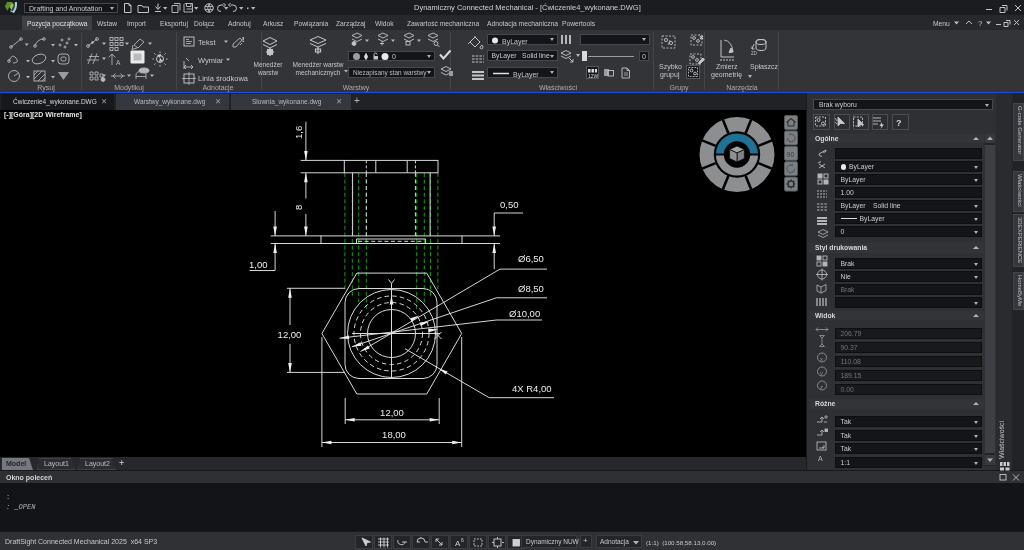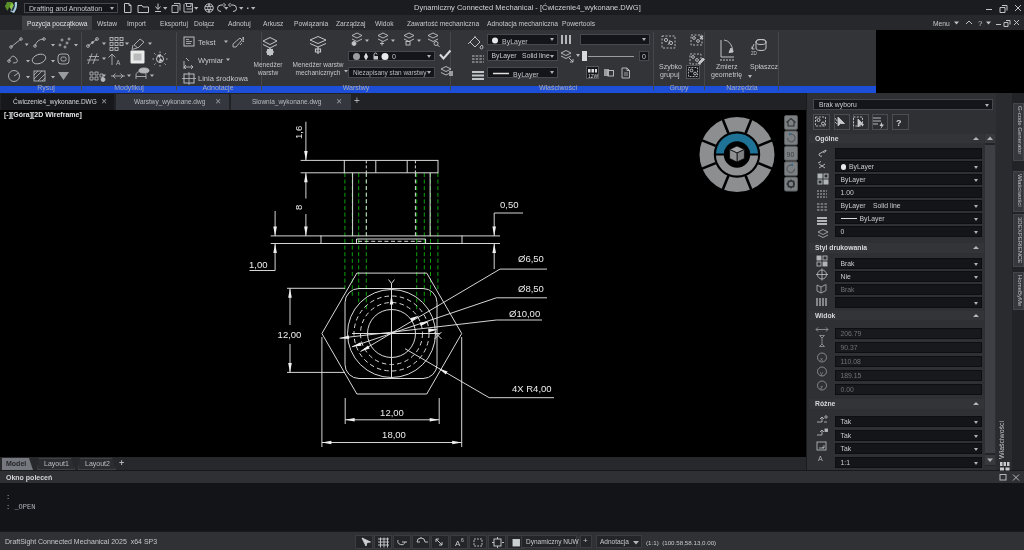--- a/index.html
+++ b/index.html
@@ -3,21 +3,21 @@
 <meta charset="utf-8">
 <style>
   * { margin:0; padding:0; box-sizing:border-box; }
   html,body { width:1024px; height:550px; overflow:hidden; background:#000; }
   body { font-family:"Liberation Sans", sans-serif; position:relative; }
   .abs { position:absolute; }
   .tx { position:absolute; white-space:nowrap; }
   
   #titlebar { left:0; top:0; width:1024px; height:15px; background:#1b1c1f; }
   #menurow { left:0; top:15px; width:1024px; height:15px; background:#27282b; }
-  #ribbon { left:0; top:30px; width:876px; height:63px; background:#333438; border-bottom:7px solid #1d4ed8; }
+  #ribbon { left:0; top:30px; width:1024px; height:63px; background:#333438; border-bottom:1px solid #1d4ed8; }
   #doctabs { left:0; top:93px; width:1024px; height:17px; background:#212226; }
   #canvas { left:0; top:110px; width:806px; height:347px; background:#000; }
   #modeltabs { left:0; top:457px; width:806px; height:13px; background:#27282b; }
   #cmdhead { left:0; top:470px; width:1024px; height:13px; background:#2e3034; border-top:1px solid #17181a;}
   #cmdbody { left:0; top:483px; width:1024px; height:48px; background:#131417; }
   #statusbar { left:0; top:531px; width:1024px; height:19px; background:#2f3134; border-top:1px solid #1a1b1d; }
   #panel { left:806px; top:93px; width:206px; height:377px; background:#2f3034; border-left:1px solid #191a1c;}
   #sidetabs { left:1012px; top:93px; width:12px; height:377px; background:#222327; }
   .combo { position:absolute; background:#141518; border:1px solid #45484e; color:#c9ccd0; }
   .combo .arr { position:absolute; right:3px; top:50%; margin-top:-1px; width:0; height:0; border-left:2.5px solid transparent; border-right:2.5px solid transparent; border-top:3px solid #aeb1b5; }
@@ -564,21 +564,21 @@
   <div class="tx" style="left:6px; top:2.5px; font-size:7px; font-weight:bold; color:#d2d4d6;">Okno poleceń</div>
   <svg width="24" height="9" style="left:998px; top:2px;" viewBox="0 0 24 9">
     <g stroke="#b5b8bb" fill="none" stroke-width="1">
       <rect x="2" y="1.5" width="6" height="5.5"></rect>
       <path d="M15,1.5 l6,6 M21,1.5 l-6,6"></path>
     </g>
   </svg>
 </div>
 <div class="abs" id="cmdbody">
   <div class="tx" style="left:6px; top:10px; font-size:7px; color:#aeb4b9; font-family:'Liberation Mono',monospace;">:</div>
-  <div class="tx" style="left:6px; top:20px; font-size:7px; color:#aeb4b9; font-family:'Liberation Mono',monospace;">: _OPEN</div>
+  <div class="tx" style="left:6px; top:20px; font-size:7px; color:#aeb4b9; font-family:'Liberation Mono',monospace;font-style:italic;">: _OPEN</div>
 </div>
 
 <div class="abs" id="statusbar">
   <div class="tx" style="left:5px; top:6px; font-size:7px; color:#c6c9cc;">DraftSight Connected Mechanical 2025&nbsp;&nbsp;x64 SP3</div>
   <svg width="172" height="15" style="left:355px; top:2.5px;" viewBox="0 0 172 15">
     <g fill="#232528" stroke="#3a3c40" stroke-width="1">
       <rect x="0.5" y="0.5" width="17" height="13"></rect>
         <rect x="19.5" y="0.5" width="17" height="13"></rect>
         <rect x="38.5" y="0.5" width="17" height="13"></rect>
         <rect x="57.5" y="0.5" width="17" height="13"></rect>

